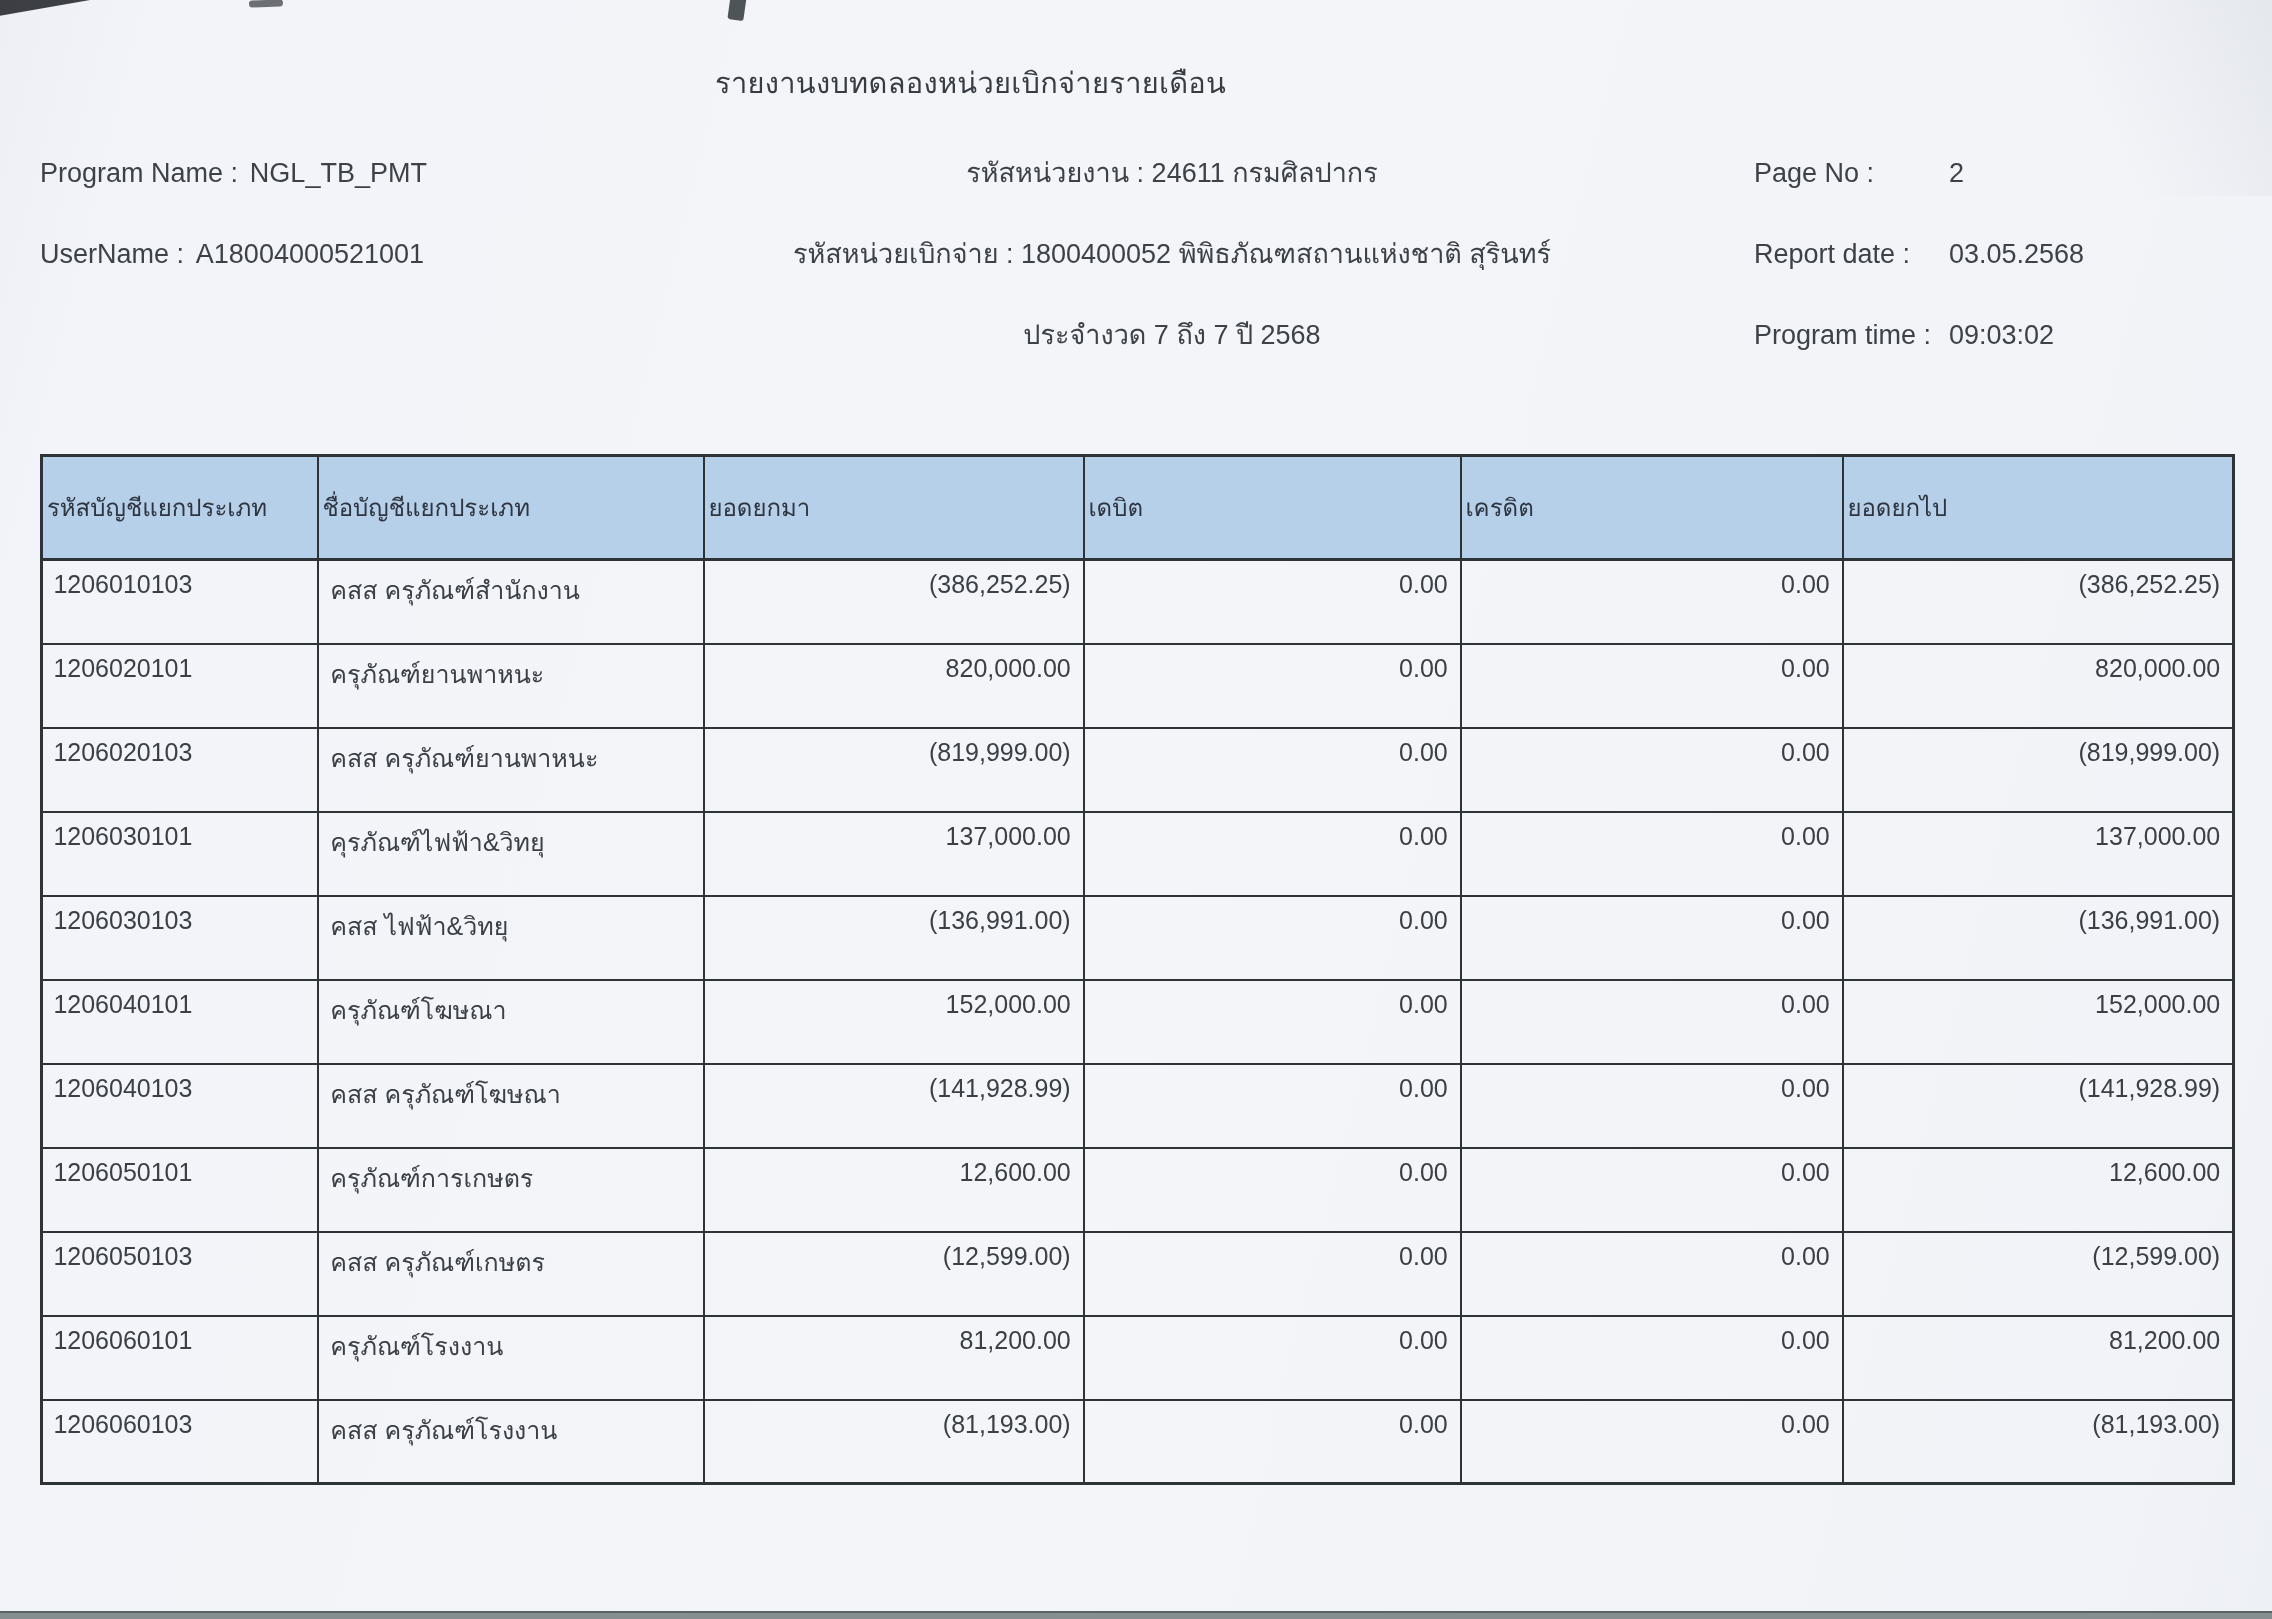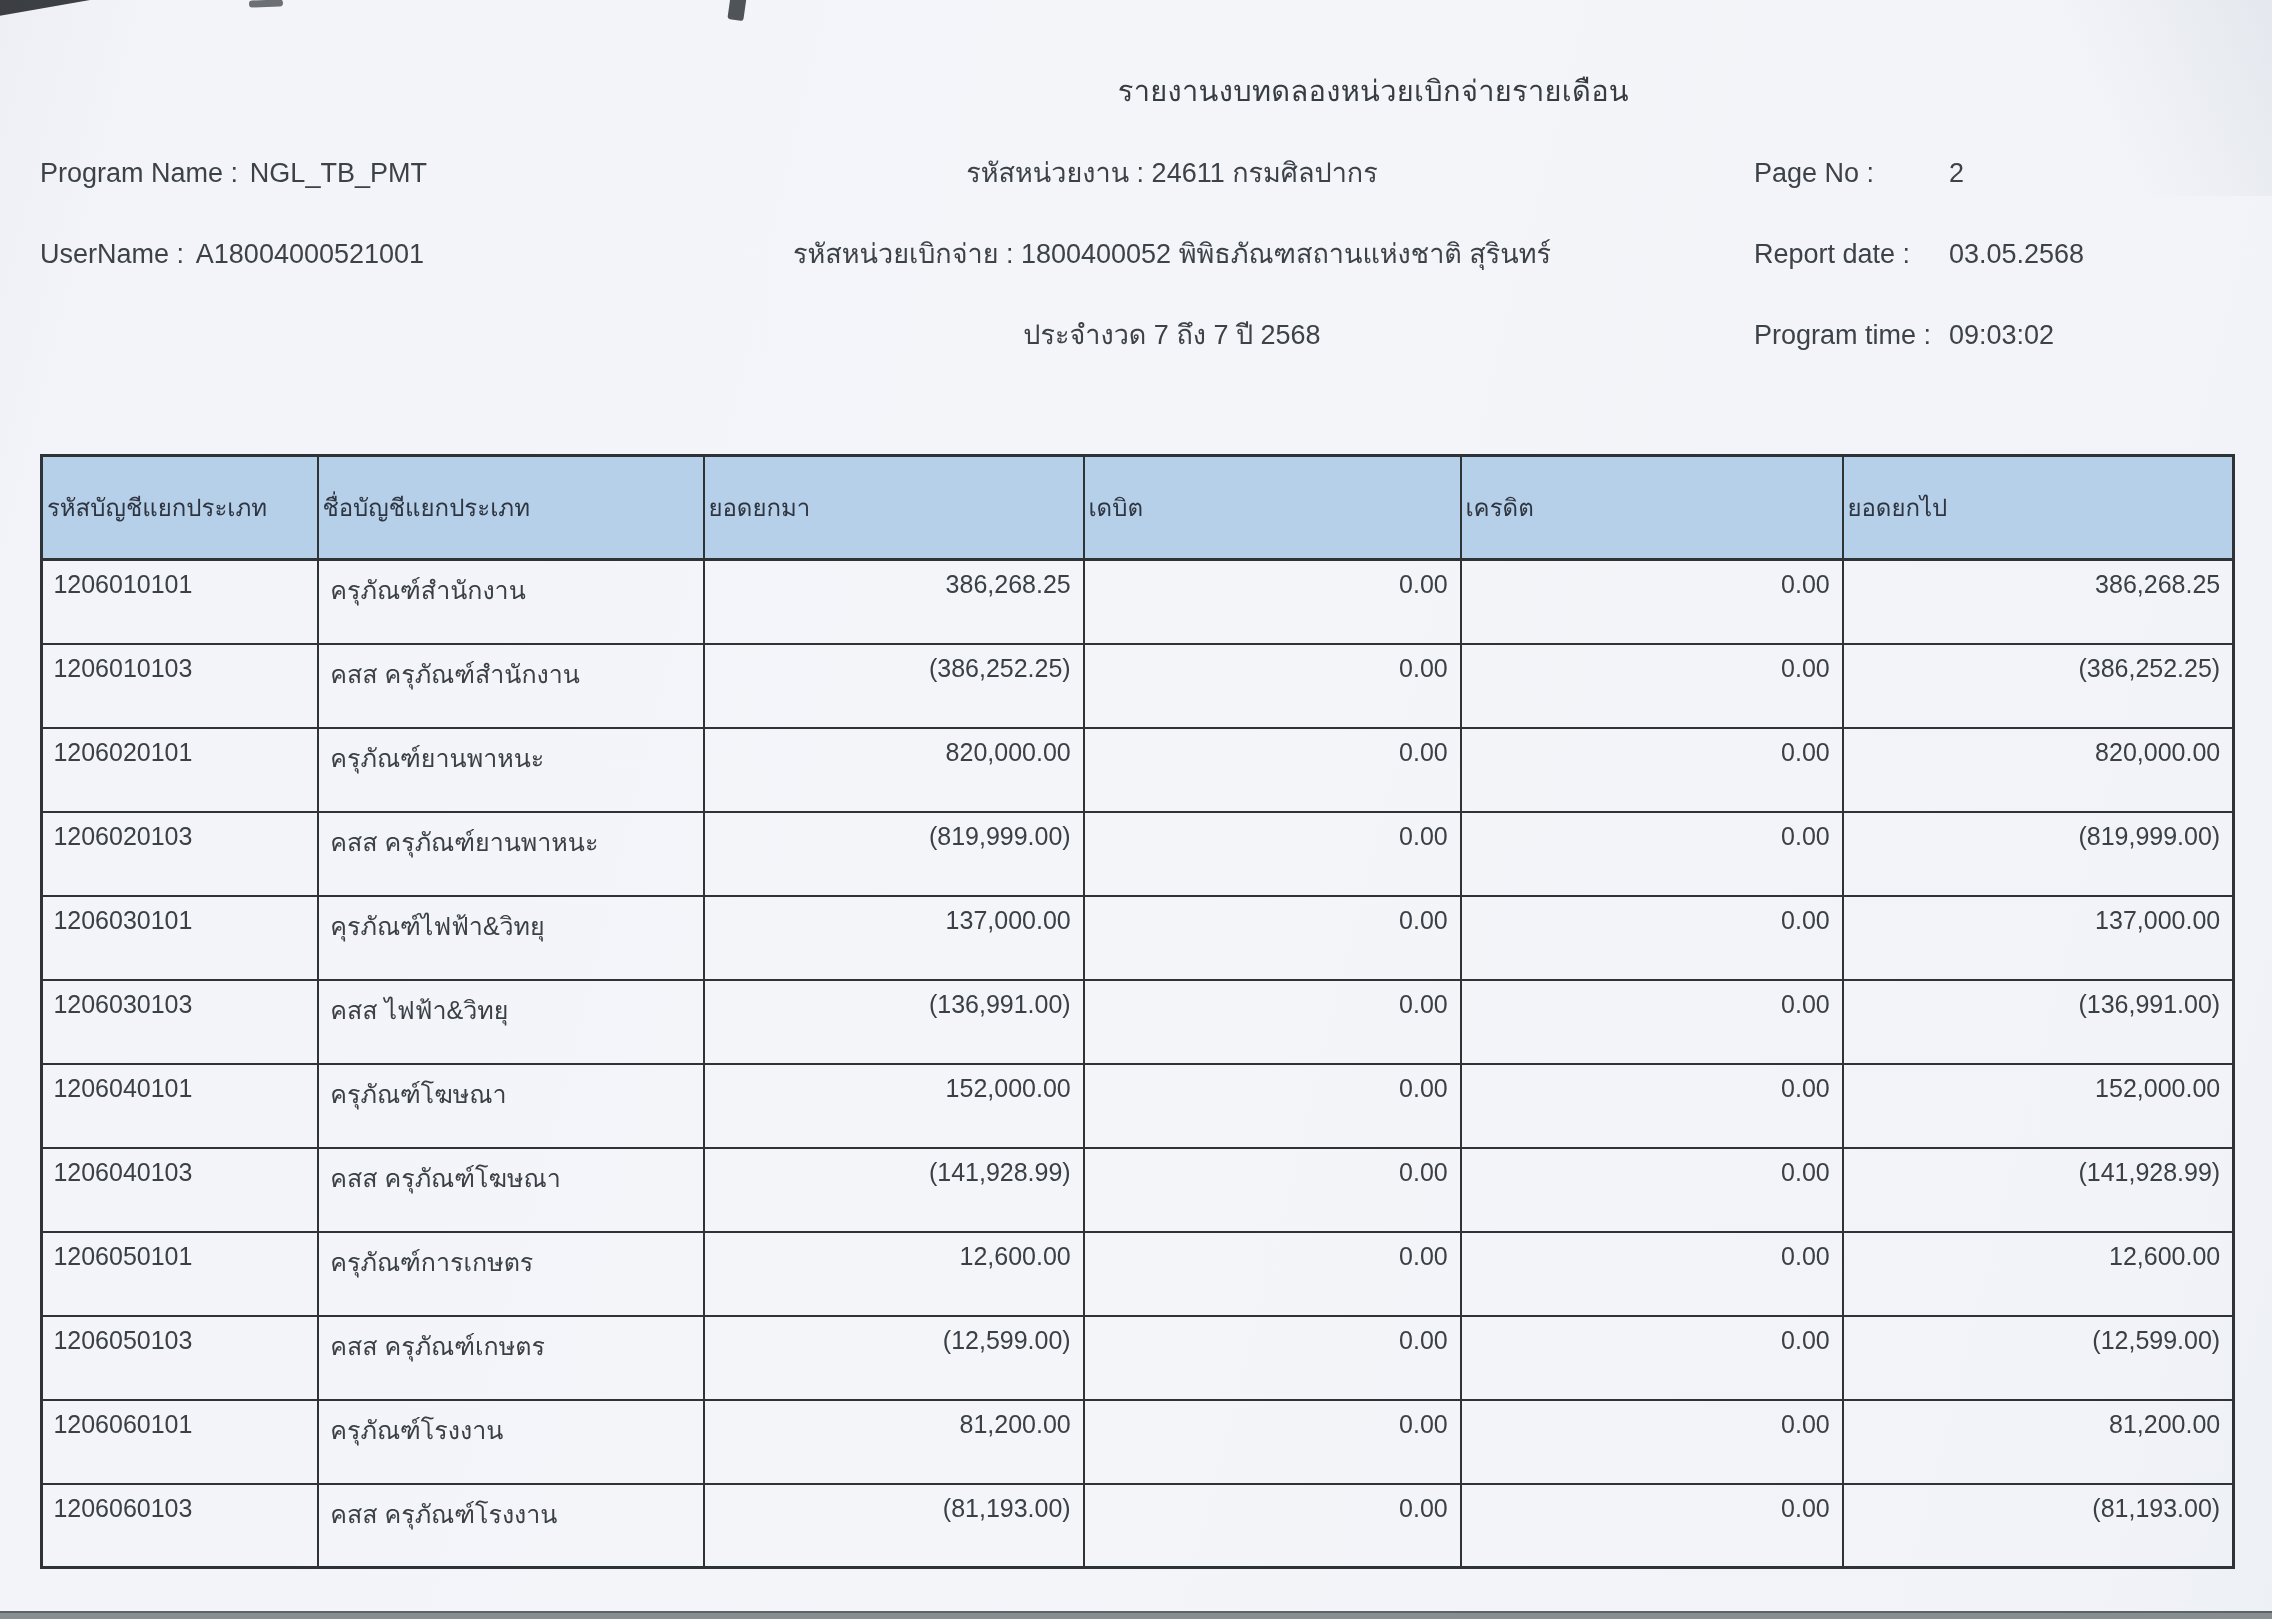--- a/index.html
+++ b/index.html
@@ -14,25 +14,24 @@
     height: 1619px;
     overflow: hidden;
     background: linear-gradient(104deg, #edeff4 0%, #f2f4f9 6%, #f3f5f9 50%, #f1f3f8 93%, #edf0f5 100%);
     color: #3d4249;
   }
   .abs { position: absolute; }
 
   
   .title {
     left: 715px; top: 62px; width: 914px;
-    text-align: right;
+    text-align: left;
     font-size: 29px; line-height: 42px;
     color: #373c43;
     letter-spacing: 0.3px;
-    margin-top: 8px;
   }
   .hline { font-size: 27px; line-height: 38px; white-space: nowrap; }
   .hline .val { margin-left: 11.8px; margin-top: 34px; }
   .center-line {
     left: 715px; width: 914px;
     text-align: center;
   }
   .r-label { left: 1754px; width: 222px; }
   .r-value { left: 1949px; width: 313px; }
 
@@ -154,28 +153,20 @@
         <th>รหัสบัญชีแยกประเภท</th>
         <th>ชื่อบัญชีแยกประเภท</th>
         <th>ยอดยกมา</th>
         <th>เดบิต</th>
         <th>เครดิต</th>
         <th>ยอดยกไป</th>
       </tr>
     </thead>
     <tbody id="tb-body">
         <tr>
-          <td class="code">1206010101</td>
-          <td class="name">ครุภัณฑ์สำนักงาน</td>
-          <td class="num">386,268.25</td>
-          <td class="num">0.00</td>
-          <td class="num">0.00</td>
-          <td class="num">386,268.25</td>
-        </tr>
-        <tr>
           <td class="code">1206010103</td>
           <td class="name">คสส ครุภัณฑ์สำนักงาน</td>
           <td class="num">(386,252.25)</td>
           <td class="num">0.00</td>
           <td class="num">0.00</td>
           <td class="num">(386,252.25)</td>
         </tr>
         <tr>
           <td class="code">1206020101</td>
           <td class="name">ครุภัณฑ์ยานพาหนะ</td>

